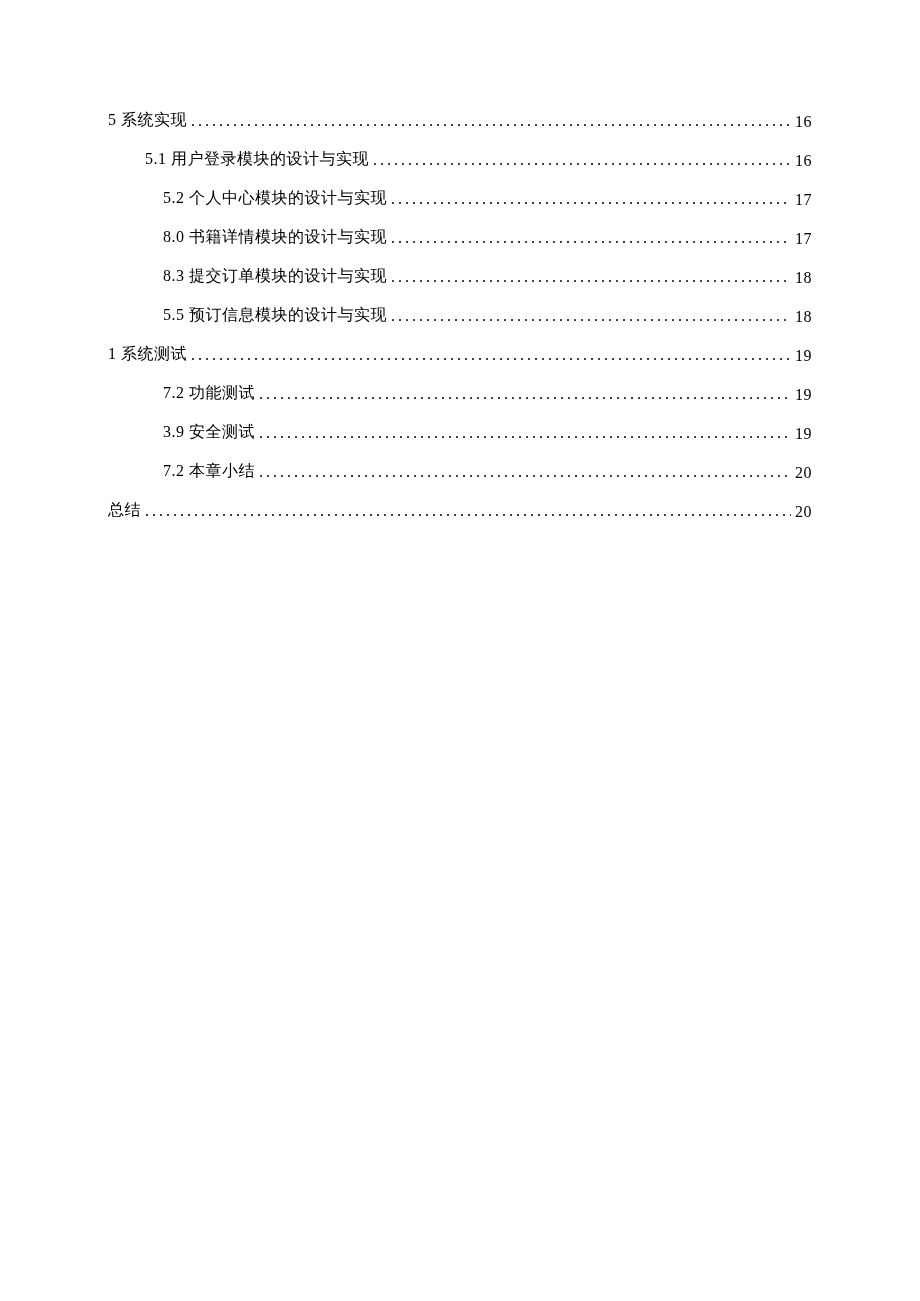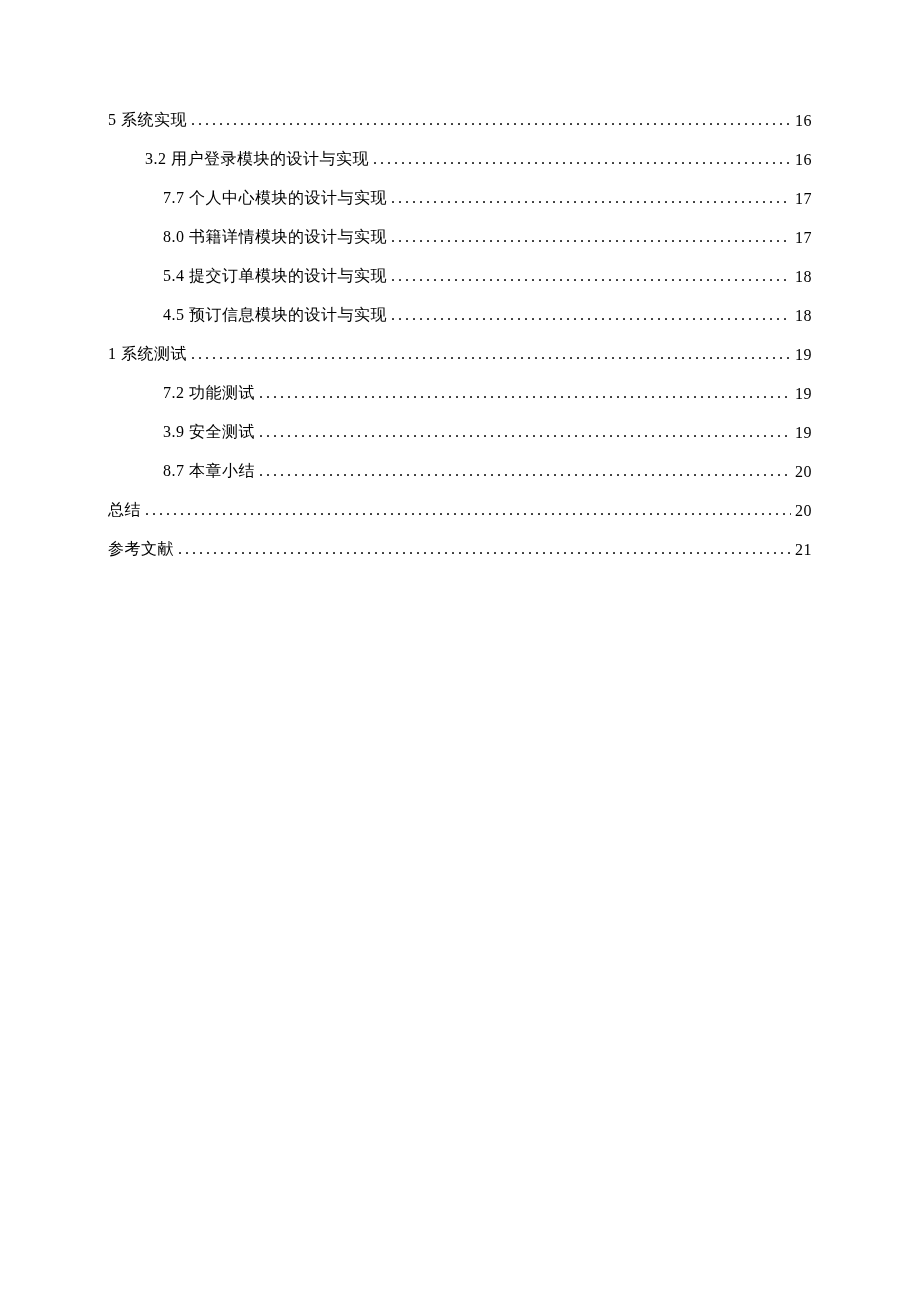--- a/index.html
+++ b/index.html
@@ -13,21 +13,21 @@
       background: #ffffff;
       font-family: "SimSun", "宋体", serif;
       color: #000000;
       padding: 110px 108px 0 108px;
     }
     .toc-container {
       width: 100%;
     }
     .toc-entry {
       display: flex;
-      align-items: center;
+      align-items: flex-end;
       margin-bottom: 18px;
       font-size: 16px;
       letter-spacing: 0.5px;
     }
     .toc-entry.level-0 {
       margin-left: 0;
     }
     .toc-entry.level-1 {
       margin-left: 37px;
     }
@@ -58,67 +58,62 @@
 </head>
 <body>
 
 <div class="toc-container">
   <div class="toc-entry level-0">
     <span class="toc-label">5 系统实现</span>
     <span class="toc-dots"></span>
     <span class="toc-page">16</span>
   </div>
   <div class="toc-entry level-1">
-    <span class="toc-label">3.2 用户登录模块的设计与实现</span>
+    <span class="toc-label">5.1 用户登录模块的设计与实现</span>
     <span class="toc-dots"></span>
     <span class="toc-page">16</span>
   </div>
   <div class="toc-entry level-2">
-    <span class="toc-label">7.7 个人中心模块的设计与实现</span>
+    <span class="toc-label">5.2 个人中心模块的设计与实现</span>
     <span class="toc-dots"></span>
     <span class="toc-page">17</span>
   </div>
   <div class="toc-entry level-2">
     <span class="toc-label">8.0 书籍详情模块的设计与实现</span>
     <span class="toc-dots"></span>
     <span class="toc-page">17</span>
   </div>
   <div class="toc-entry level-2">
-    <span class="toc-label">5.4 提交订单模块的设计与实现</span>
+    <span class="toc-label">8.3 提交订单模块的设计与实现</span>
     <span class="toc-dots"></span>
     <span class="toc-page">18</span>
   </div>
   <div class="toc-entry level-2">
-    <span class="toc-label">4.5 预订信息模块的设计与实现</span>
+    <span class="toc-label">5.5 预订信息模块的设计与实现</span>
     <span class="toc-dots"></span>
     <span class="toc-page">18</span>
   </div>
   <div class="toc-entry level-0">
     <span class="toc-label">1 系统测试</span>
     <span class="toc-dots"></span>
     <span class="toc-page">19</span>
   </div>
   <div class="toc-entry level-2">
     <span class="toc-label">7.2 功能测试</span>
     <span class="toc-dots"></span>
     <span class="toc-page">19</span>
   </div>
   <div class="toc-entry level-2">
     <span class="toc-label">3.9 安全测试</span>
     <span class="toc-dots"></span>
     <span class="toc-page">19</span>
   </div>
   <div class="toc-entry level-2">
-    <span class="toc-label">8.7 本章小结</span>
+    <span class="toc-label">7.2 本章小结</span>
     <span class="toc-dots"></span>
     <span class="toc-page">20</span>
   </div>
   <div class="toc-entry level-0">
     <span class="toc-label">总结</span>
     <span class="toc-dots"></span>
     <span class="toc-page">20</span>
   </div>
-  <div class="toc-entry level-0">
-    <span class="toc-label">参考文献</span>
-    <span class="toc-dots"></span>
-    <span class="toc-page">21</span>
-  </div>
 </div>
 
 </body></html>

